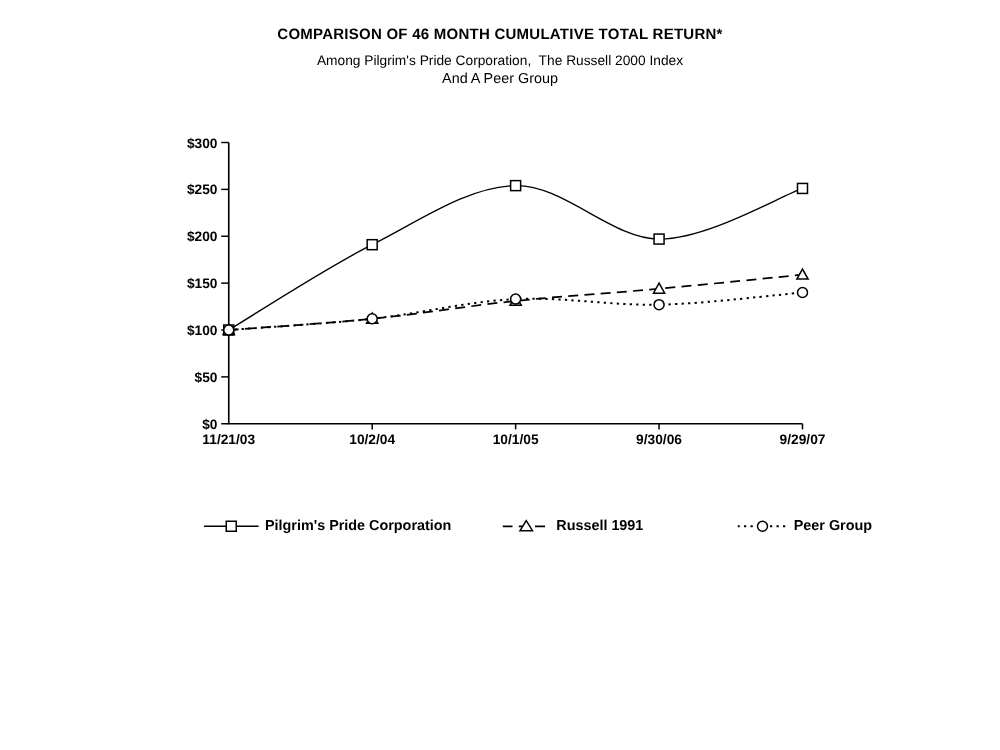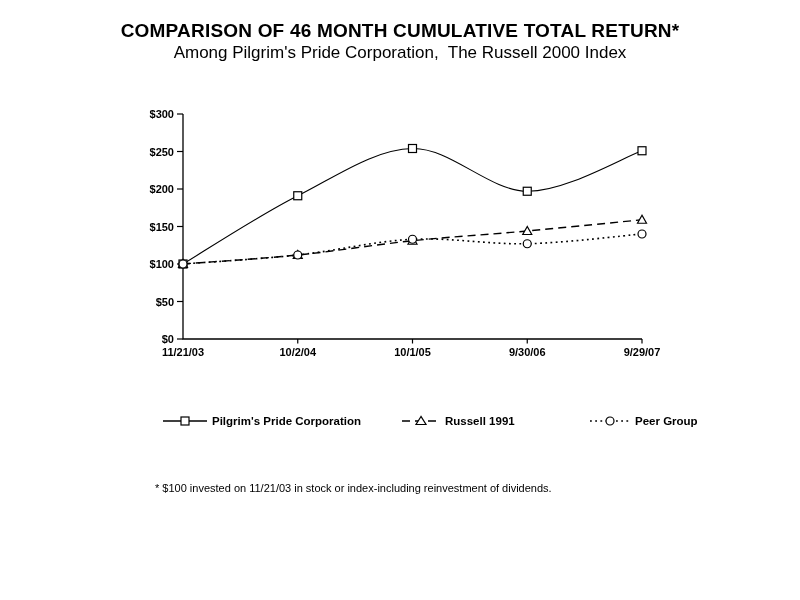--- a/index.html
+++ b/index.html
@@ -3,25 +3,25 @@
 <meta charset="utf-8">
 <style>
   html,body{margin:0;padding:0;}
   body{
     width:800px;height:600px;background:#ffffff;color:#000000;
     font-family:"Liberation Sans", sans-serif;position:relative;overflow:hidden;
   }
   .page{position:absolute;left:0;top:0;width:800px;height:600px;background:#fff;}
   .title{
     position:absolute;top:20px;left:0;width:800px;text-align:center;
-    font-size:19px;font-weight:bold;letter-spacing:0.2px;white-space:pre;
+    font-size:12px;font-weight:bold;letter-spacing:0.2px;white-space:pre;
   }
   .subtitle1{
     position:absolute;top:43px;left:0;width:800px;text-align:center;
-    font-size:17px;white-space:pre;
+    font-size:11px;white-space:pre;
   }
   .subtitle2{
     position:absolute;top:57px;left:0;width:800px;text-align:center;
     font-size:11.5px;white-space:pre;
   }
   #chart-svg{position:absolute;left:0;top:0;width:800px;height:600px;}
   .legend{position:absolute;left:0;top:0;width:800px;height:0;}
   .legend-item{
     position:absolute;top:415px;display:flex;align-items:center;gap:5px;
     font-size:11.5px;font-weight:bold;white-space:nowrap;
@@ -35,20 +35,21 @@
     position:absolute;left:155px;top:482px;font-size:11px;white-space:pre;
   }
 </style>
 </head>
 <body>
 
 <div class="page">
 
   <div class="title">COMPARISON OF 46 MONTH CUMULATIVE TOTAL RETURN*</div>
   <div class="subtitle1">Among Pilgrim's Pride Corporation,  The Russell 2000 Index</div>
+  <div class="subtitle2">And A Peer Group</div>
 
   <svg id="chart-svg" viewBox="0 0 800 600" xmlns="http://www.w3.org/2000/svg">
       <path d="M183,114 L183,339 L642,339" stroke="#000000" stroke-width="1.3" fill="none"></path>
       <line x1="177" y1="339" x2="183" y2="339" stroke="#000000" stroke-width="1.2"></line>
       <text x="174" y="343" text-anchor="end" font-size="11px" font-weight="bold" font-family="&quot;Liberation Sans&quot;, sans-serif" fill="#000000">$0</text>
       <line x1="177" y1="301.5" x2="183" y2="301.5" stroke="#000000" stroke-width="1.2"></line>
       <text x="174" y="305.5" text-anchor="end" font-size="11px" font-weight="bold" font-family="&quot;Liberation Sans&quot;, sans-serif" fill="#000000">$50</text>
       <line x1="177" y1="264" x2="183" y2="264" stroke="#000000" stroke-width="1.2"></line>
       <text x="174" y="268" text-anchor="end" font-size="11px" font-weight="bold" font-family="&quot;Liberation Sans&quot;, sans-serif" fill="#000000">$100</text>
       <line x1="177" y1="226.5" x2="183" y2="226.5" stroke="#000000" stroke-width="1.2"></line>
@@ -105,15 +106,14 @@
     </div>
     <div class="legend-item" style="left:590px">
       <svg width="40" height="12">
         <line class="ln-dot" x1="0" y1="6" x2="40" y2="6"></line>
         <circle class="mk" cx="20" cy="6" r="4"></circle>
       </svg>
       <span class="legend-label">Peer Group</span>
     </div>
   </div>
 
-  <div class="footnote">* $100 invested on 11/21/03 in stock or index-including reinvestment of dividends.</div>
 
 </div>
 
 </body></html>

